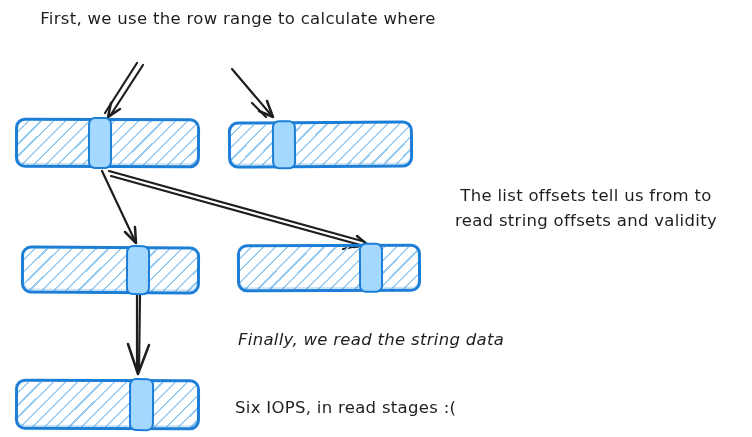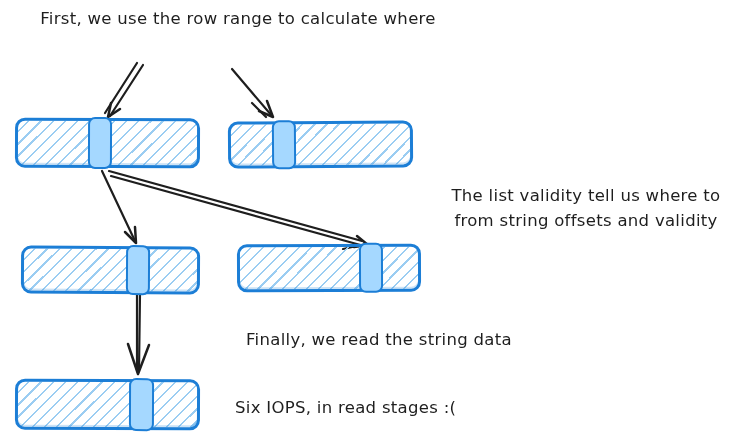--- a/index.html
+++ b/index.html
@@ -18,21 +18,21 @@
   }
   .hl{
     position:absolute;top:-4px;bottom:-4px;width:24px;box-sizing:border-box;
     background:var(--highlight,#a5d8ff);
     border:2.5px solid var(--accent,#1c7ed6);border-radius:7px;
   }
   .caption{position:absolute;font-size:16.5px;line-height:25px;letter-spacing:0.3px;white-space:nowrap;}
   .caption.center{text-align:center;white-space:normal;}
   #cap-step1{left:0px;top:6px;width:476px;}
   #cap-step2{left:420px;top:183px;width:332px;}
-  #cap-step3{left:246px;top:327px;}
+  #cap-step3{left:238px;top:327px;font-style:italic;}
   #cap-summary{left:235px;top:395px;}
   
   #bar-list-offsets{left:15px;top:118px;width:185px;height:50px;transform:rotate(0.2deg);}
   #bar-list-offsets .hl{left:70px;}
   #bar-list-validity{left:228px;top:121px;width:185px;height:47px;transform:rotate(-0.4deg);}
   #bar-list-validity .hl{left:41px;}
   #bar-string-offsets{left:21px;top:246px;width:179px;height:48px;transform:rotate(0.3deg);}
   #bar-string-offsets .hl{left:102px;}
   #bar-string-validity{left:237px;top:244px;width:184px;height:48px;transform:rotate(-0.2deg);}
   #bar-string-validity .hl{left:119px;}
@@ -86,21 +86,21 @@
   </div>
   <div class="bar" id="bar-string-data">
     <div class="hl"></div>
   </div>
 
   <div class="caption center" id="cap-step1">
     <div>First, we use the row range to calculate where</div>
   </div>
 
   <div class="caption center" id="cap-step2">
-    <div>The list validity tell us where to</div>
-    <div>from string offsets and validity</div>
+    <div>The list offsets tell us from to</div>
+    <div>read string offsets and validity</div>
   </div>
 
   <div class="caption" id="cap-step3">Finally, we read the string data</div>
 
   <div class="caption" id="cap-summary">Six IOPS, in read stages :(</div>
 
 </div>
 
 </body></html>

